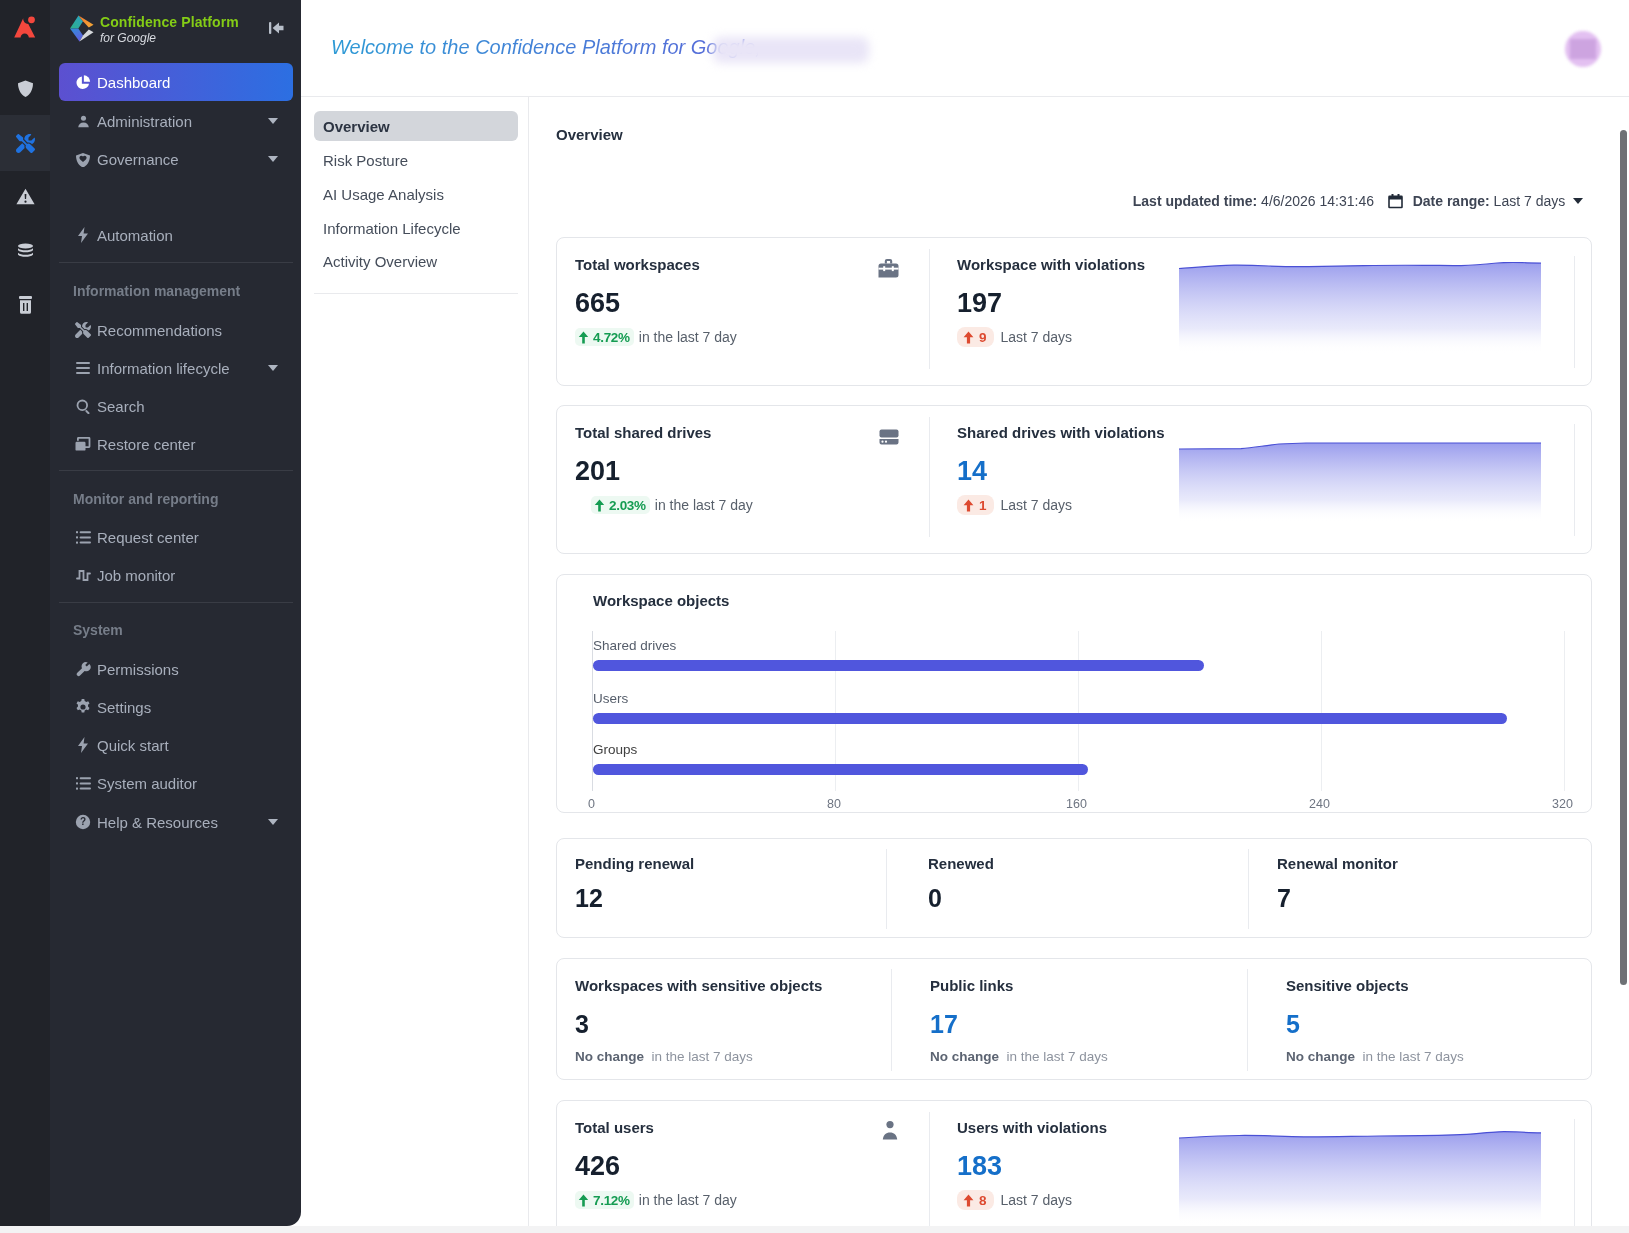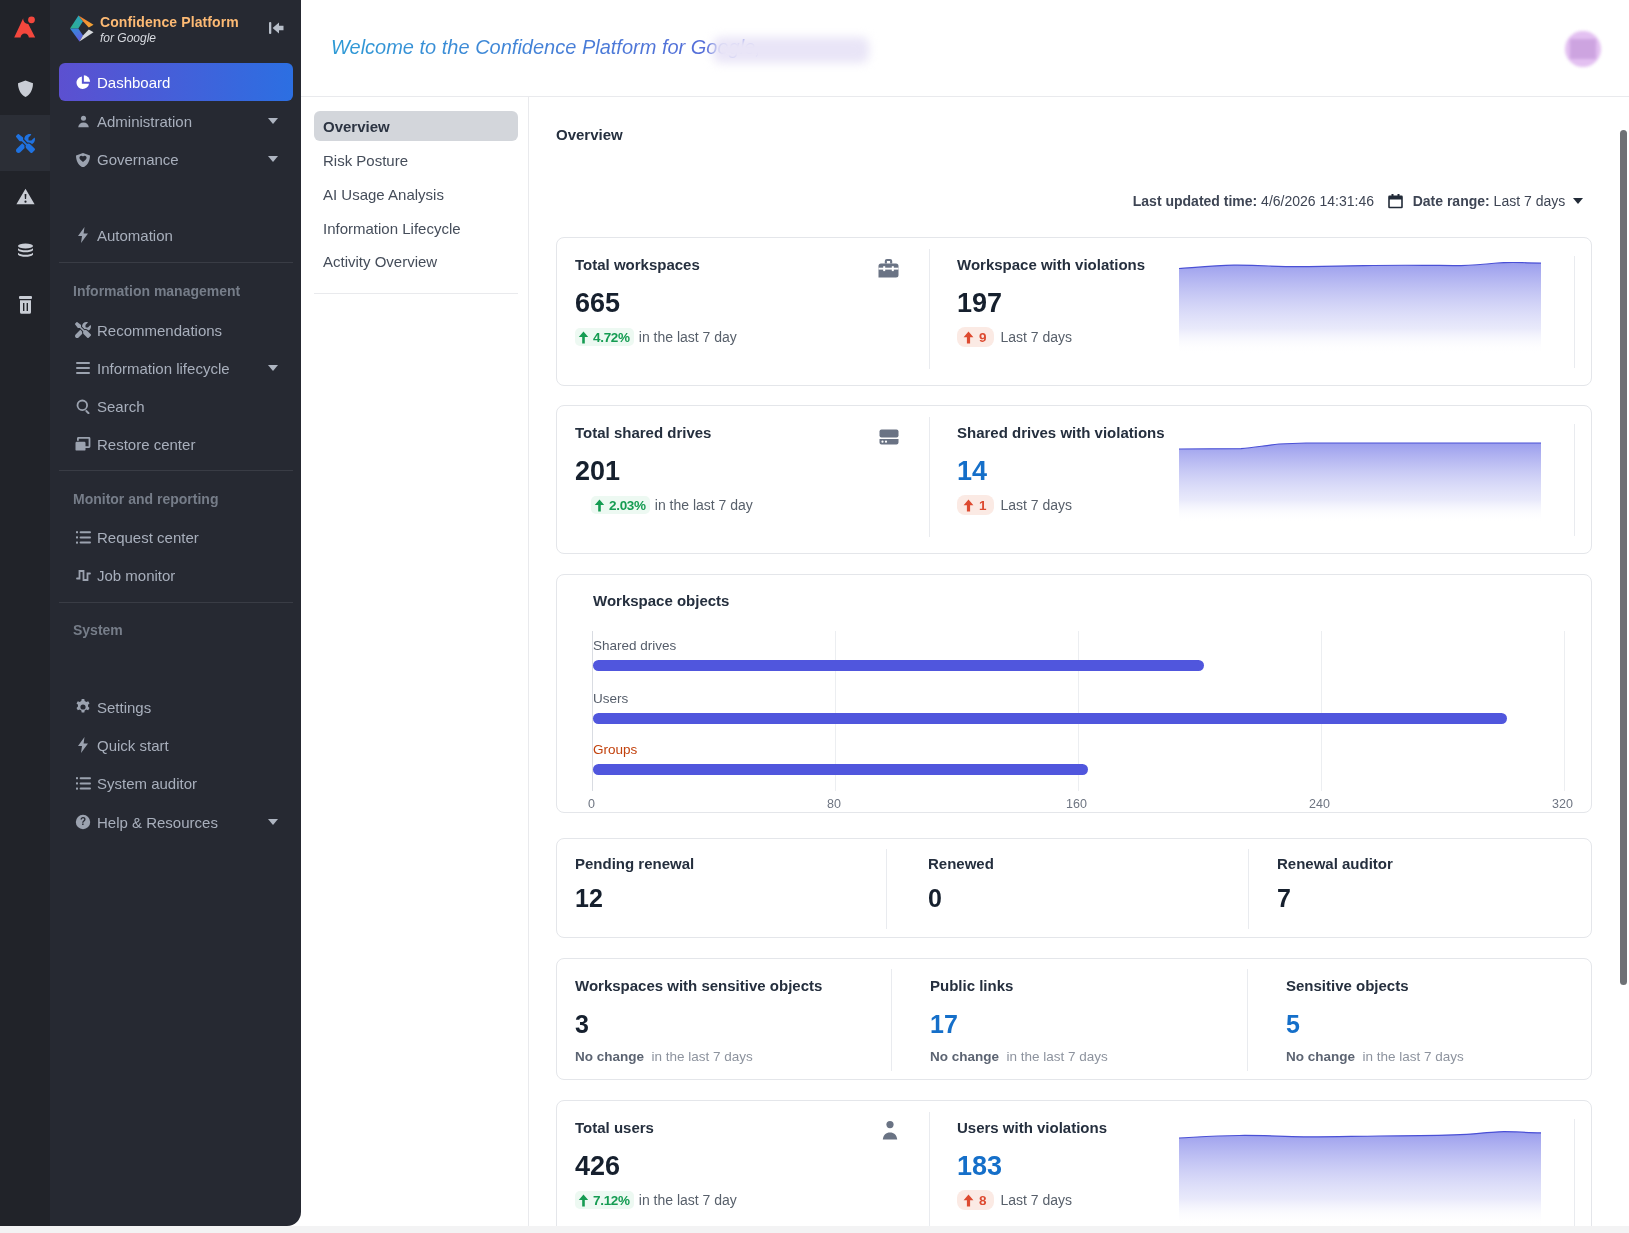--- a/index.html
+++ b/index.html
@@ -7,21 +7,21 @@
 body { position:relative; font-family:"Liberation Sans",sans-serif; background:#fff; color:#252f3e; }
 .abs { position:absolute; }
 
 
 #rail { position:absolute; left:0; top:0; width:50px; height:1226px; background:#212329; }
 #rail .ricon { position:absolute; left:0; width:50px; display:flex; justify-content:center; }
 #railsel { position:absolute; left:0; top:115px; width:50px; height:56px; background:#2b2e36; }
 
 
 #sidebar { position:absolute; left:50px; top:0; width:251px; height:1226px; background:#262932; border-bottom-right-radius:14px; }
-.sb-title { position:absolute; left:50px; top:14px; font-size:14px; font-weight:bold; color:#fdba74; letter-spacing:.1px; }
+.sb-title { position:absolute; left:50px; top:14px; font-size:14px; font-weight:bold; color:#84cc16; letter-spacing:.1px; }
 .sb-sub { position:absolute; left:50px; top:31px; font-size:12px; font-style:italic; color:#d8dbe1; }
 .mi { position:absolute; left:9px; width:234px; height:38px; display:flex; align-items:center; color:#a8afbc; font-size:15px; }
 .mi .ic { width:16px; height:16px; margin-left:16px; margin-right:6px; flex:0 0 16px; display:flex; align-items:center; justify-content:center; }
 .mi .car { position:absolute; right:15px; width:0; height:0; border-left:5px solid transparent; border-right:5px solid transparent; border-top:6px solid #aeb5c1; }
 #mi-dash { background:linear-gradient(90deg,#5c50d0,#2c6fe2); border-radius:6px; color:#fff; }
 .sec { position:absolute; left:23px; font-size:14px; font-weight:bold; color:#767d89; }
 .sdiv { position:absolute; left:9px; width:234px; border-top:1px solid #393c45; }
 
 
 #main { position:absolute; left:301px; top:0; width:1328px; height:1233px; background:#fff; }
@@ -211,20 +211,27 @@
     <span class="ic">
         <svg width="15" height="13" viewBox="0 0 15 13">
           <path d="M1 9.5 h2.5 V2 h4 v9 h4 V4.5 H14" fill="none" stroke="#9ba2af" stroke-width="1.8" stroke-linecap="round"></path>
         </svg>
       </span>
     Job monitor</div>
 
   <div class="sdiv" style="top:602px;"></div>
   <div class="sec" style="top:622px;">System</div>
 
+  <div class="mi" style="top:650px;">
+    <span class="ic">
+        <svg width="15" height="15" viewBox="0 0 15 15">
+          <path d="M14.3 3.2 a4.3 4.3 0 0 1 -5.7 5.7 L4 13.5 a1.9 1.9 0 0 1 -2.7-2.7 L6 6.2 a4.3 4.3 0 0 1 5.7-5.7 L9.2 3 l1.6 1.6 2.5-2.5z" fill="#9ba2af"></path>
+        </svg>
+      </span>
+    Permissions</div>
   <div class="mi" style="top:688px;">
     <span class="ic">
         <svg width="16" height="16" viewBox="0 0 16 16" fill="#9ba2af">
           <path d="M6.7 0 h2.6 l.4 2 a6 6 0 0 1 1.6.9 l1.9-.7 1.3 2.2-1.5 1.4 a6 6 0 0 1 0 1.8 l1.5 1.4-1.3 2.2-1.9-.7 a6 6 0 0 1 -1.6.9 l-.4 2 H6.7 l-.4-2 a6 6 0 0 1 -1.6-.9 l-1.9.7L1.5 9 3 7.6 a6 6 0 0 1 0-1.8 L1.5 4.4 2.8 2.2 l1.9.7 a6 6 0 0 1 1.6-.9z M8 5.4 a2.6 2.6 0 1 0 0 5.2 a2.6 2.6 0 0 0 0-5.2z" fill-rule="evenodd"></path>
         </svg>
       </span>
     Settings</div>
   <div class="mi" style="top:726px;">
     <span class="ic">
         <svg width="12" height="16" viewBox="0 0 12 16">
@@ -362,40 +369,40 @@
     <div class="ct" style="left:36px;top:17px;">Workspace objects</div>
     <div class="abs" style="left:35px;top:56px;width:973px;height:160px;border-left:1px solid #d9dce2;">
       <div class="abs" style="left:242px;top:0;height:160px;border-left:1px solid #eceef1;"></div>
       <div class="abs" style="left:485px;top:0;height:160px;border-left:1px solid #eceef1;"></div>
       <div class="abs" style="left:728px;top:0;height:160px;border-left:1px solid #eceef1;"></div>
       <div class="abs" style="left:971px;top:0;height:160px;border-left:1px solid #eceef1;"></div>
       <div class="abs" style="left:0;top:7px;font-size:13.5px;color:#555d6a;">Shared drives</div>
       <div class="abs" style="left:0;top:29px;width:611px;height:11px;border-radius:6px;background:#5056dd;"></div>
       <div class="abs" style="left:0;top:60px;font-size:13.5px;color:#555d6a;">Users</div>
       <div class="abs" style="left:0;top:82px;width:914px;height:11px;border-radius:6px;background:#5056dd;"></div>
-      <div class="abs" style="left:0;top:111px;font-size:13.5px;color:#c2410c;">Groups</div>
+      <div class="abs" style="left:0;top:111px;font-size:13.5px;color:#404040;">Groups</div>
       <div class="abs" style="left:0;top:133px;width:495px;height:11px;border-radius:6px;background:#5056dd;"></div>
     </div>
     <div class="abs" style="left:35px;top:222px;width:973px;font-size:12.5px;color:#6e7582;">
       <span class="abs" style="left:-4px;">0</span>
       <span class="abs" style="left:235px;">80</span>
       <span class="abs" style="left:474px;">160</span>
       <span class="abs" style="left:717px;">240</span>
       <span class="abs" style="left:960px;">320</span>
     </div>
   </div>
 
   <div class="card" style="top:838px; height:100px;">
     <div class="ct" style="left:18px;top:16px;">Pending renewal</div>
     <div class="num md" style="left:18px;top:45px;">12</div>
     <div class="vdiv" style="left:329px;top:10px;height:80px;"></div>
     <div class="ct" style="left:371px;top:16px;">Renewed</div>
     <div class="num md" style="left:371px;top:45px;">0</div>
     <div class="vdiv" style="left:691px;top:10px;height:80px;"></div>
-    <div class="ct" style="left:720px;top:16px;">Renewal auditor</div>
+    <div class="ct" style="left:720px;top:16px;">Renewal monitor</div>
     <div class="num md" style="left:720px;top:45px;">7</div>
   </div>
 
   <div class="card" style="top:958px; height:122px;">
     <div class="ct" style="left:18px;top:18px;">Workspaces with sensitive objects</div>
     <div class="num md" style="left:18px;top:51px;">3</div>
     <div class="nochg" style="left:18px;top:90px;"><b>No change</b>&nbsp; in the last 7 days</div>
     <div class="vdiv" style="left:334px;top:10px;height:102px;"></div>
     <div class="ct" style="left:373px;top:18px;">Public links</div>
     <div class="num md blue" style="left:373px;top:51px;">17</div>

